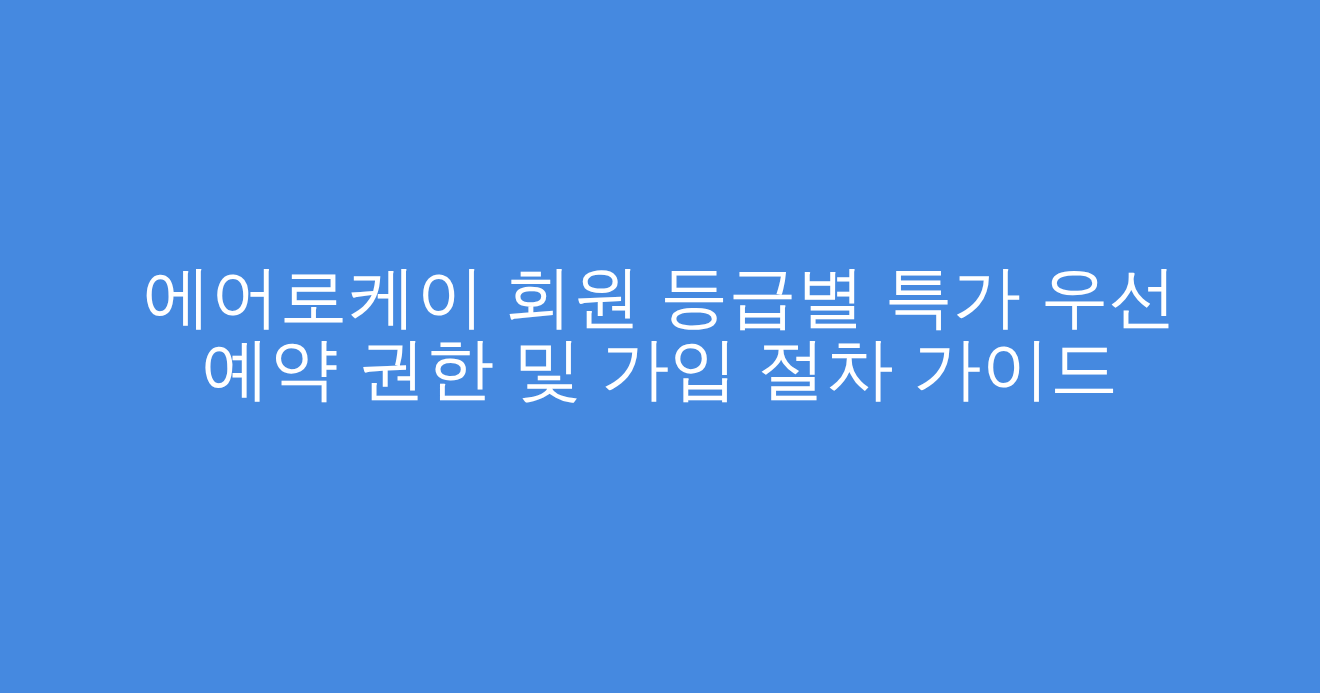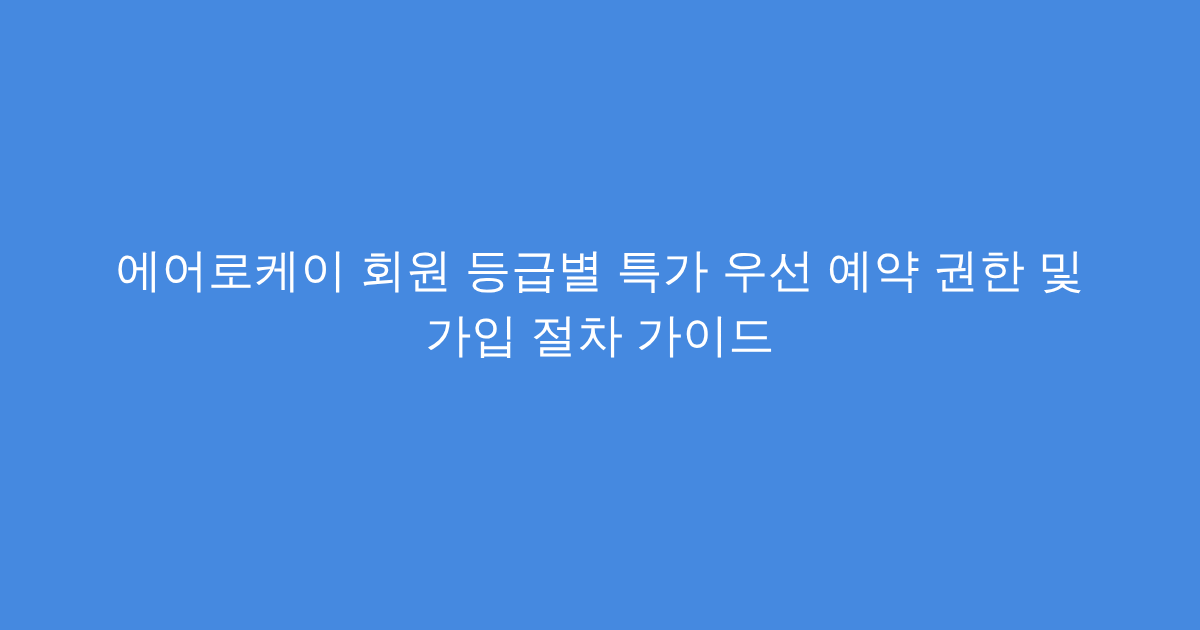--- a/index.html
+++ b/index.html
@@ -31,21 +31,21 @@
     margin: 0 auto;
     
     transform: translateY(-12px);
   }
 
   .og-title {
     margin: 0;
     padding: 0;
     color: #ffffff;
     font-family: "Liberation Sans", "DejaVu Sans", sans-serif;
-    font-size: 46px;
+    font-size: 62px;
     font-weight: 400;
     line-height: 65px;
     letter-spacing: 0.2px;
     text-align: center;
     word-break: keep-all;
     white-space: pre-wrap;
   }
 </style>
 </head>
 <body>

